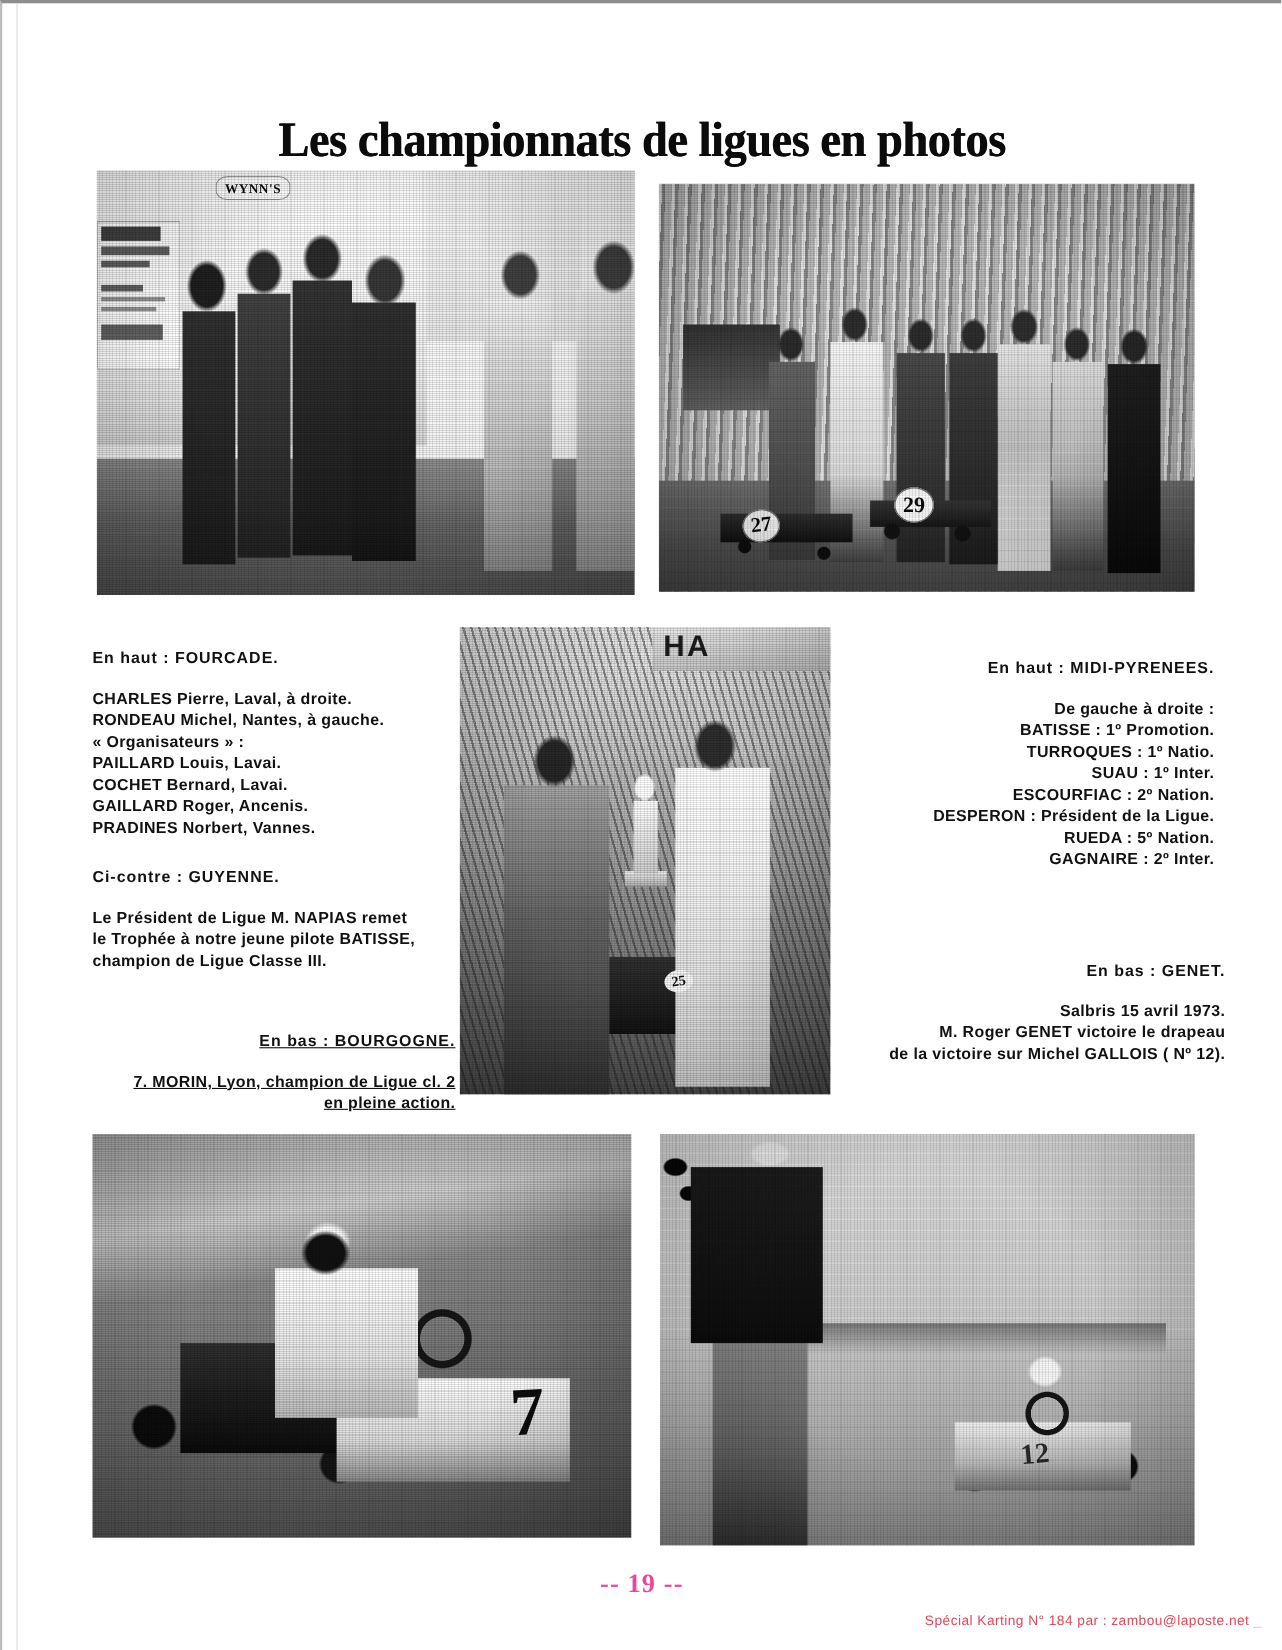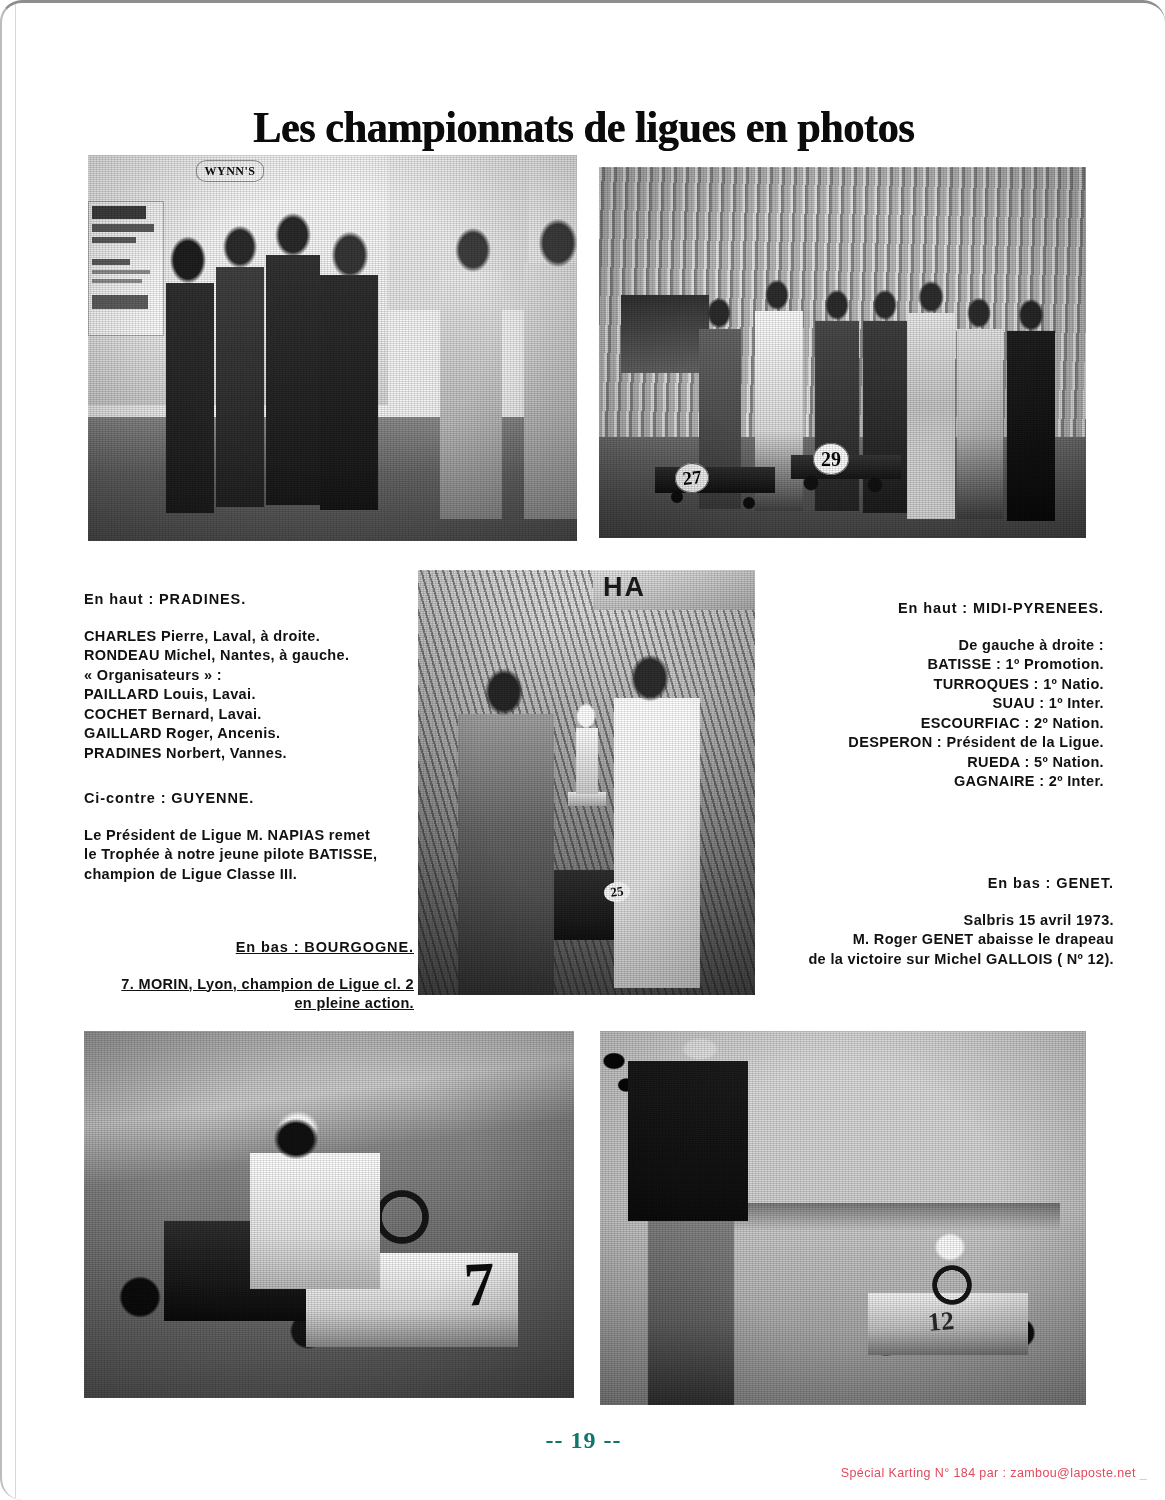--- a/index.html
+++ b/index.html
@@ -13,21 +13,20 @@
   }
   .page {
     position: relative;
     width: 1165px;
     height: 1500px;
     background: #ffffff;
     overflow: hidden;
     box-sizing: border-box;
     border-top: 3px solid #8e8e8e;
     border-left: 2px solid #bcbcbc;
-    border-radius: 22px;
   }
   .page::after {
     content: "";
     position: absolute;
     left: 13px; top: 0; bottom: 0;
     width: 1px;
     background: #d8d8d8;
   }
 
   
@@ -303,21 +302,21 @@
   
   .page-number {
     position: absolute;
     left: 0; right: 0;
     top: 1424px;
     text-align: center;
     font-family: "Liberation Serif", serif;
     font-weight: bold;
     font-size: 24px;
     letter-spacing: 1px;
-    color: #0f766e;
+    color: #ec4899;
   }
   .credit {
     position: absolute;
     right: 18px;
     top: 1463px;
     font-family: "Liberation Sans", sans-serif;
     font-size: 12.5px;
     font-weight: normal;
     letter-spacing: 0.4px;
     color: #e2495c;
@@ -374,21 +373,21 @@
   <div class="photo" id="photo-centre" style="left:598px; top:1028px; width:486px; height:374px;">
     <div class="scene"></div>
     <div class="knum">12</div>
     <div class="grain"></div>
     <div class="vign"></div>
   </div>
 
   <div class="caption" style="left:82px; top:587px; width:330px;">
 
     <div class="blk">
-      <div class="hd">En haut :  PRADINES.</div>
+      <div class="hd">En haut :  FOURCADE.</div>
       <div class="ln">CHARLES Pierre, Laval, à droite.</div>
       <div class="ln">RONDEAU Michel, Nantes, à gauche.</div>
       <div class="ln">« Organisateurs » :</div>
       <div class="ln">PAILLARD Louis, Lavai.</div>
       <div class="ln">COCHET Bernard, Lavai.</div>
       <div class="ln">GAILLARD Roger, Ancenis.</div>
       <div class="ln">PRADINES Norbert, Vannes.</div>
     </div>
 
     <div class="blk" style="margin-top:18px;">
@@ -416,21 +415,21 @@
       <div class="ln">DESPERON : Président de la Ligue.</div>
       <div class="ln">RUEDA : 5º Nation.</div>
       <div class="ln">GAGNAIRE : 2º Inter.</div>
     </div>
   </div>
 
   <div class="caption" style="left:772px; top:871px; width:340px;">
     <div class="blk">
       <div class="hd">En bas :  GENET.</div>
       <div class="ln">Salbris 15 avril 1973.</div>
-      <div class="ln">M. Roger GENET abaisse le drapeau</div>
+      <div class="ln">M. Roger GENET victoire le drapeau</div>
       <div class="ln">de la victoire sur Michel GALLOIS ( Nº 12).</div>
     </div>
   </div>
 
   <div class="page-number">-- 19 --</div>
   <div class="credit">
     <span>Spécial Karting N° 184 par :  zambou@laposte.net</span>
     <span class="tail">_</span>
   </div>
 

